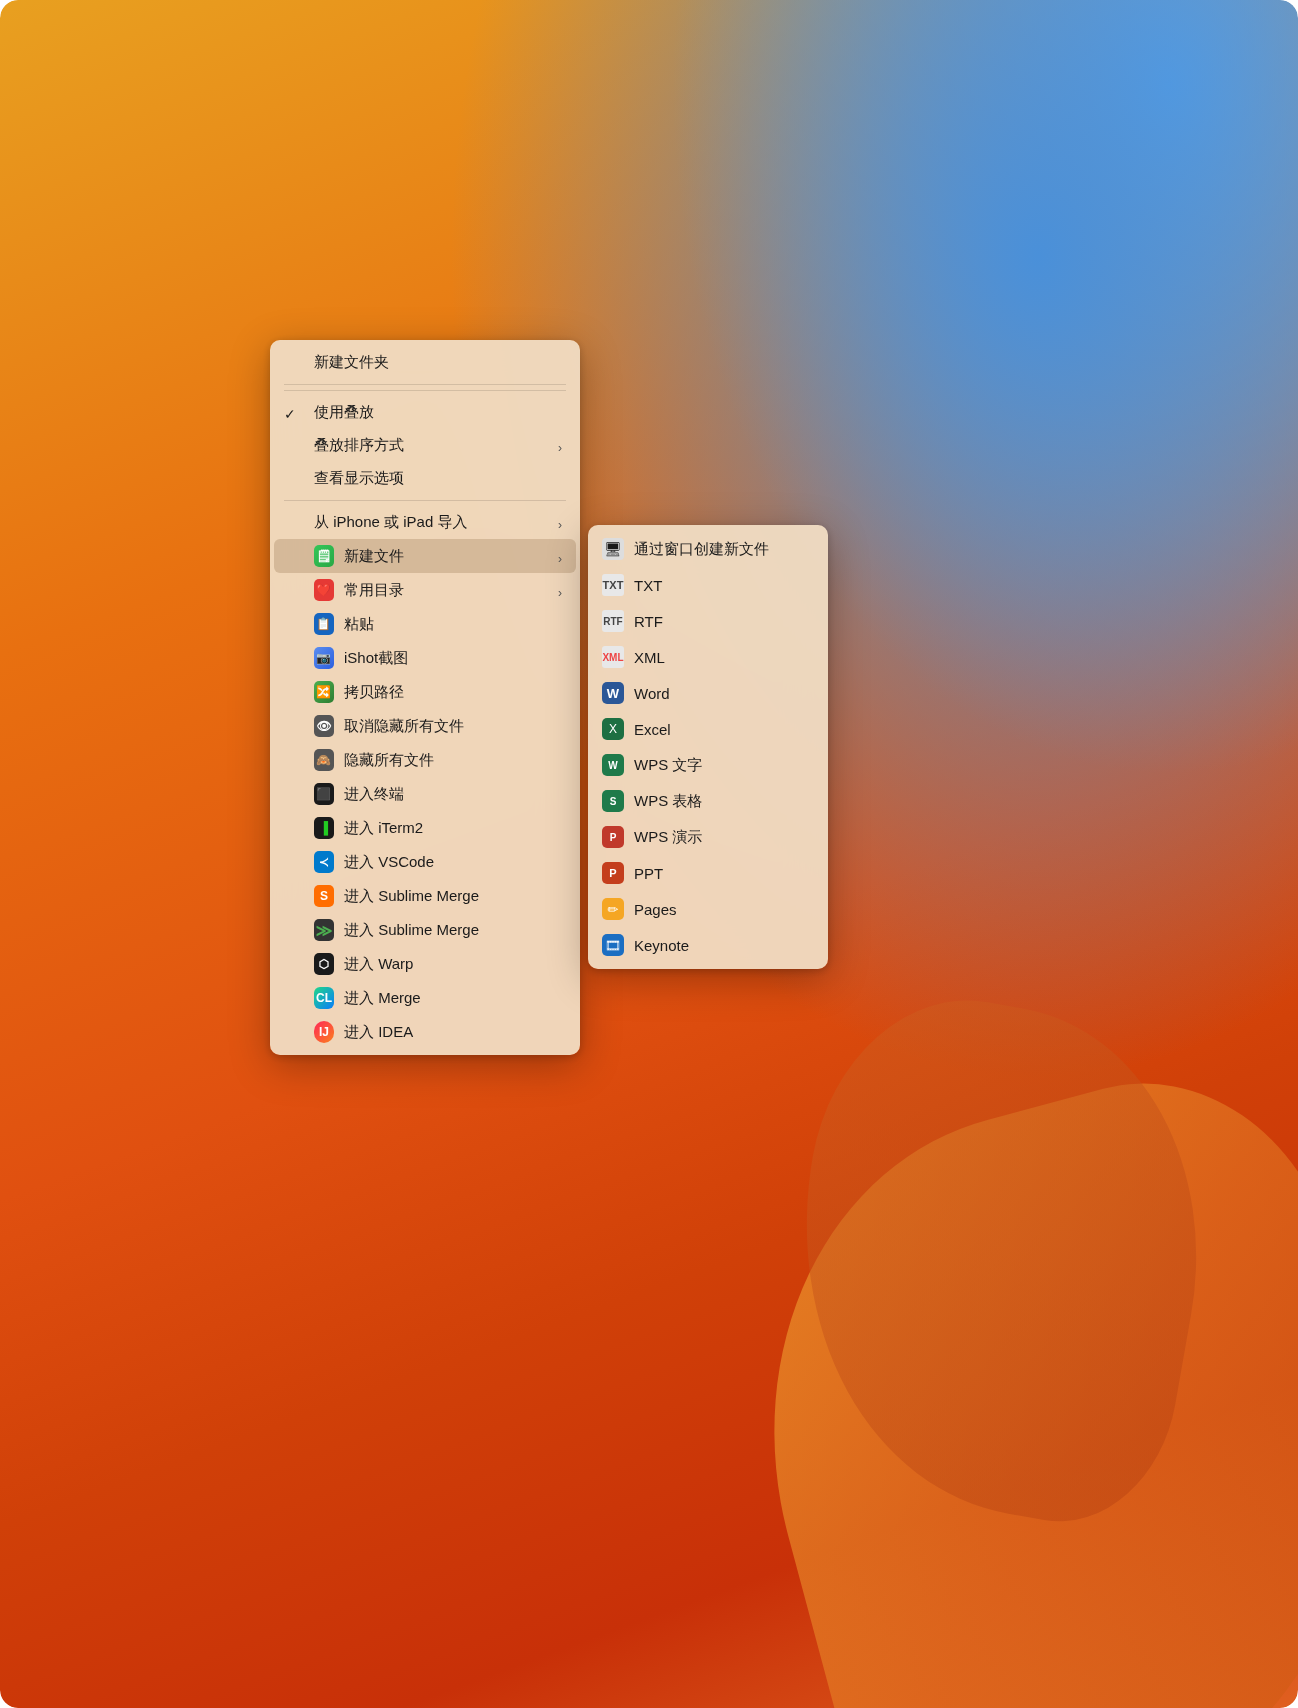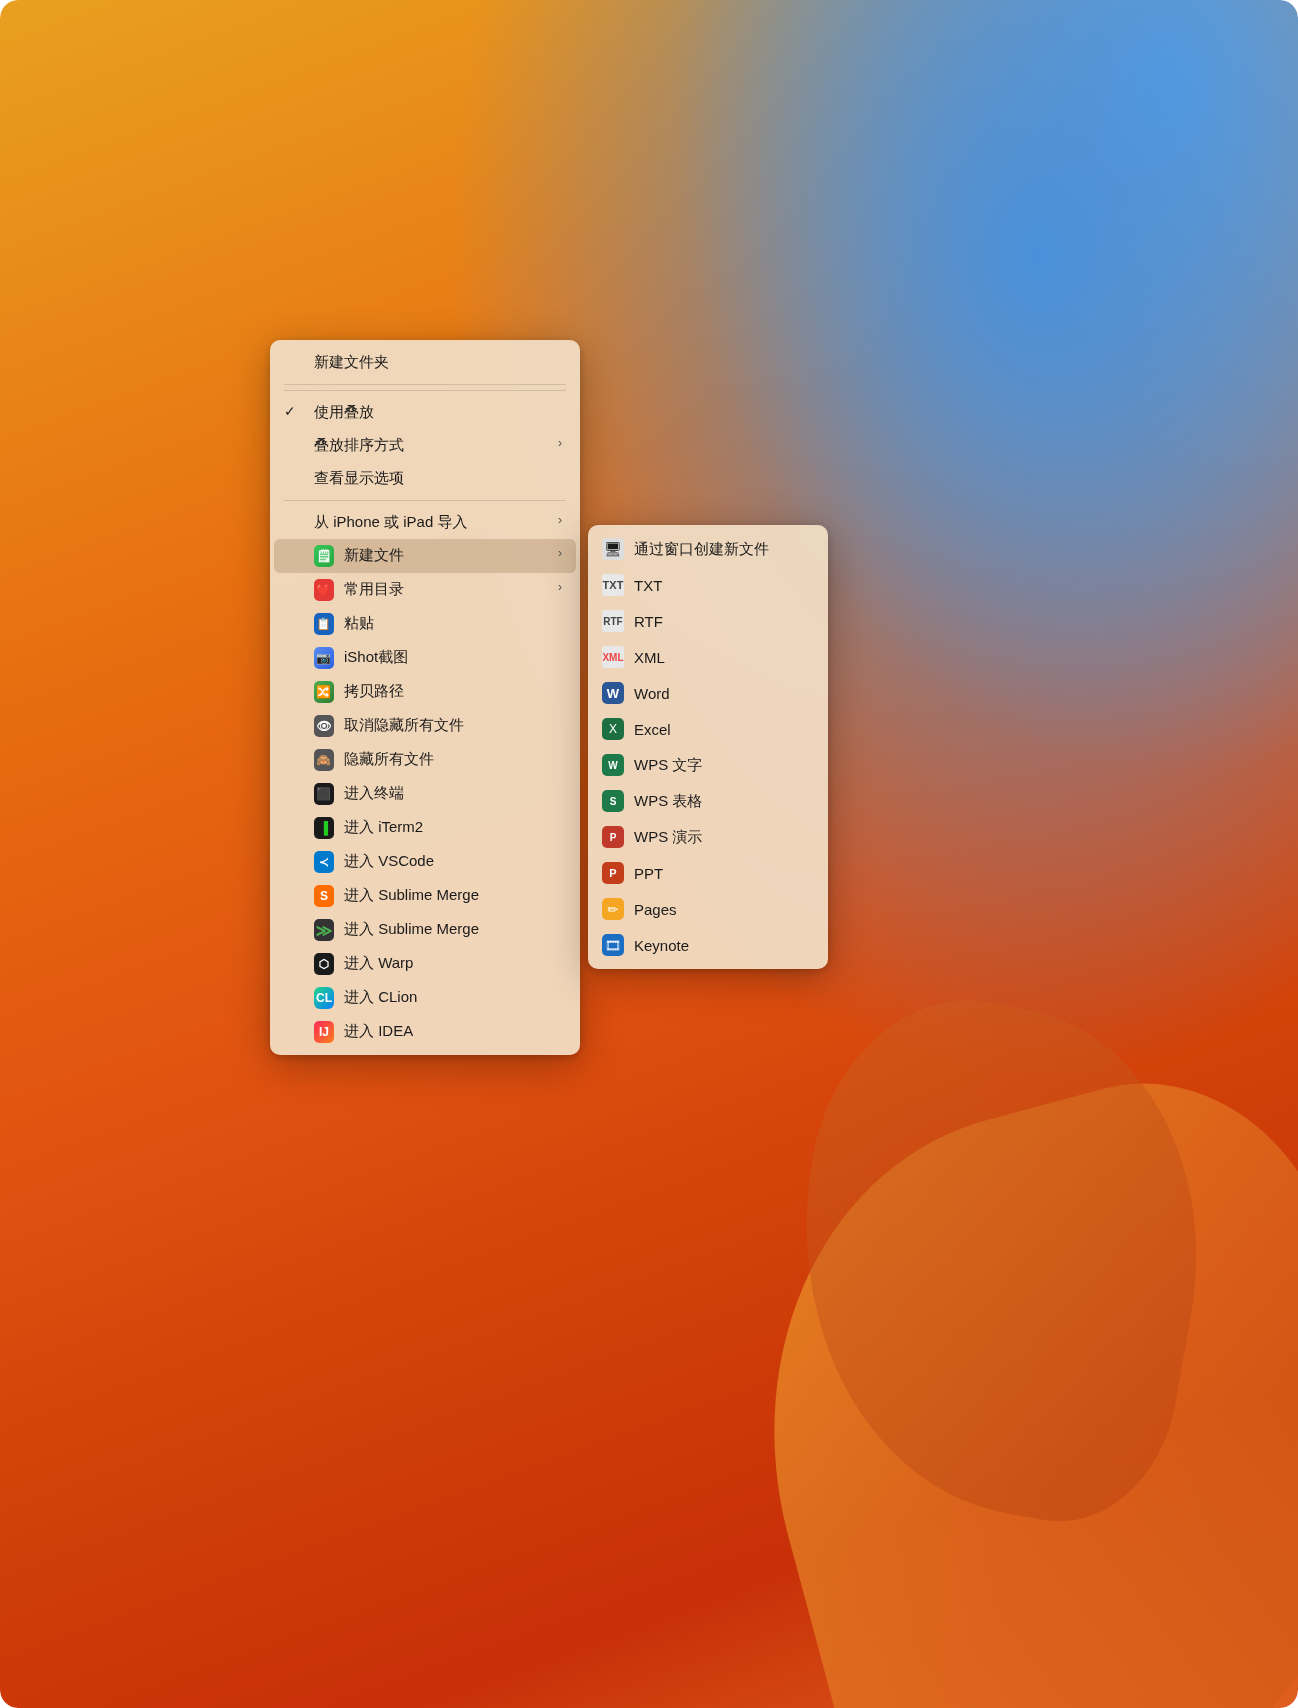--- a/index.html
+++ b/index.html
@@ -66,21 +66,21 @@
       backdrop-filter: blur(20px);
       -webkit-backdrop-filter: blur(20px);
       border-radius: 10px;
       padding: 6px 0;
       min-width: 310px;
       box-shadow: 0 10px 40px rgba(0,0,0,0.3), 0 2px 8px rgba(0,0,0,0.2);
     }
 
     .menu-item {
       display: flex;
-      align-items: flex-start;
+      align-items: flex-end;
       padding: 7px 18px 7px 14px;
       font-size: 15px;
       color: #1a1a1a;
       cursor: pointer;
       gap: 10px;
       position: relative;
       white-space: nowrap;
     }
 
     .menu-item.highlighted {
@@ -174,21 +174,21 @@
       width: 22px;
       height: 22px;
       border-radius: 5px;
       display: flex;
       align-items: center;
       justify-content: center;
       font-size: 12px;
       font-weight: bold;
     }
     .clion-icon { background: linear-gradient(135deg, #21D789, #087CFA); color: white; border-radius: 6px; }
-    .idea-icon { background: linear-gradient(135deg, #FE2857, #FC801D); color: white; border-radius: 5px; }
+    .idea-icon { background: linear-gradient(135deg, #FE2857, #FC801D); color: white; border-radius: 10px; }
     .new-file-icon { background: #2E7D32; color: white; }
   </style>
 </head>
 <body>
 
 <div class="desktop">
   <div class="bg-shape-1"></div>
   <div class="bg-shape-2"></div>
 
   <div class="context-menu-wrapper">
@@ -334,21 +334,21 @@
           <span class="app-icon" style="background:#1a1a1a;color:white;">⬡</span>
         </span>
         <span class="menu-item-text">进入 Warp</span>
       </div>
 
       <div class="menu-item">
         <span class="menu-item-check"> </span>
         <span class="menu-item-icon">
           <span class="app-icon clion-icon">CL</span>
         </span>
-        <span class="menu-item-text">进入 CLion</span>
+        <span class="menu-item-text">进入 Merge</span>
       </div>
 
       <div class="menu-item">
         <span class="menu-item-check"> </span>
         <span class="menu-item-icon">
           <span class="app-icon idea-icon">IJ</span>
         </span>
         <span class="menu-item-text">进入 IDEA</span>
       </div>
 

